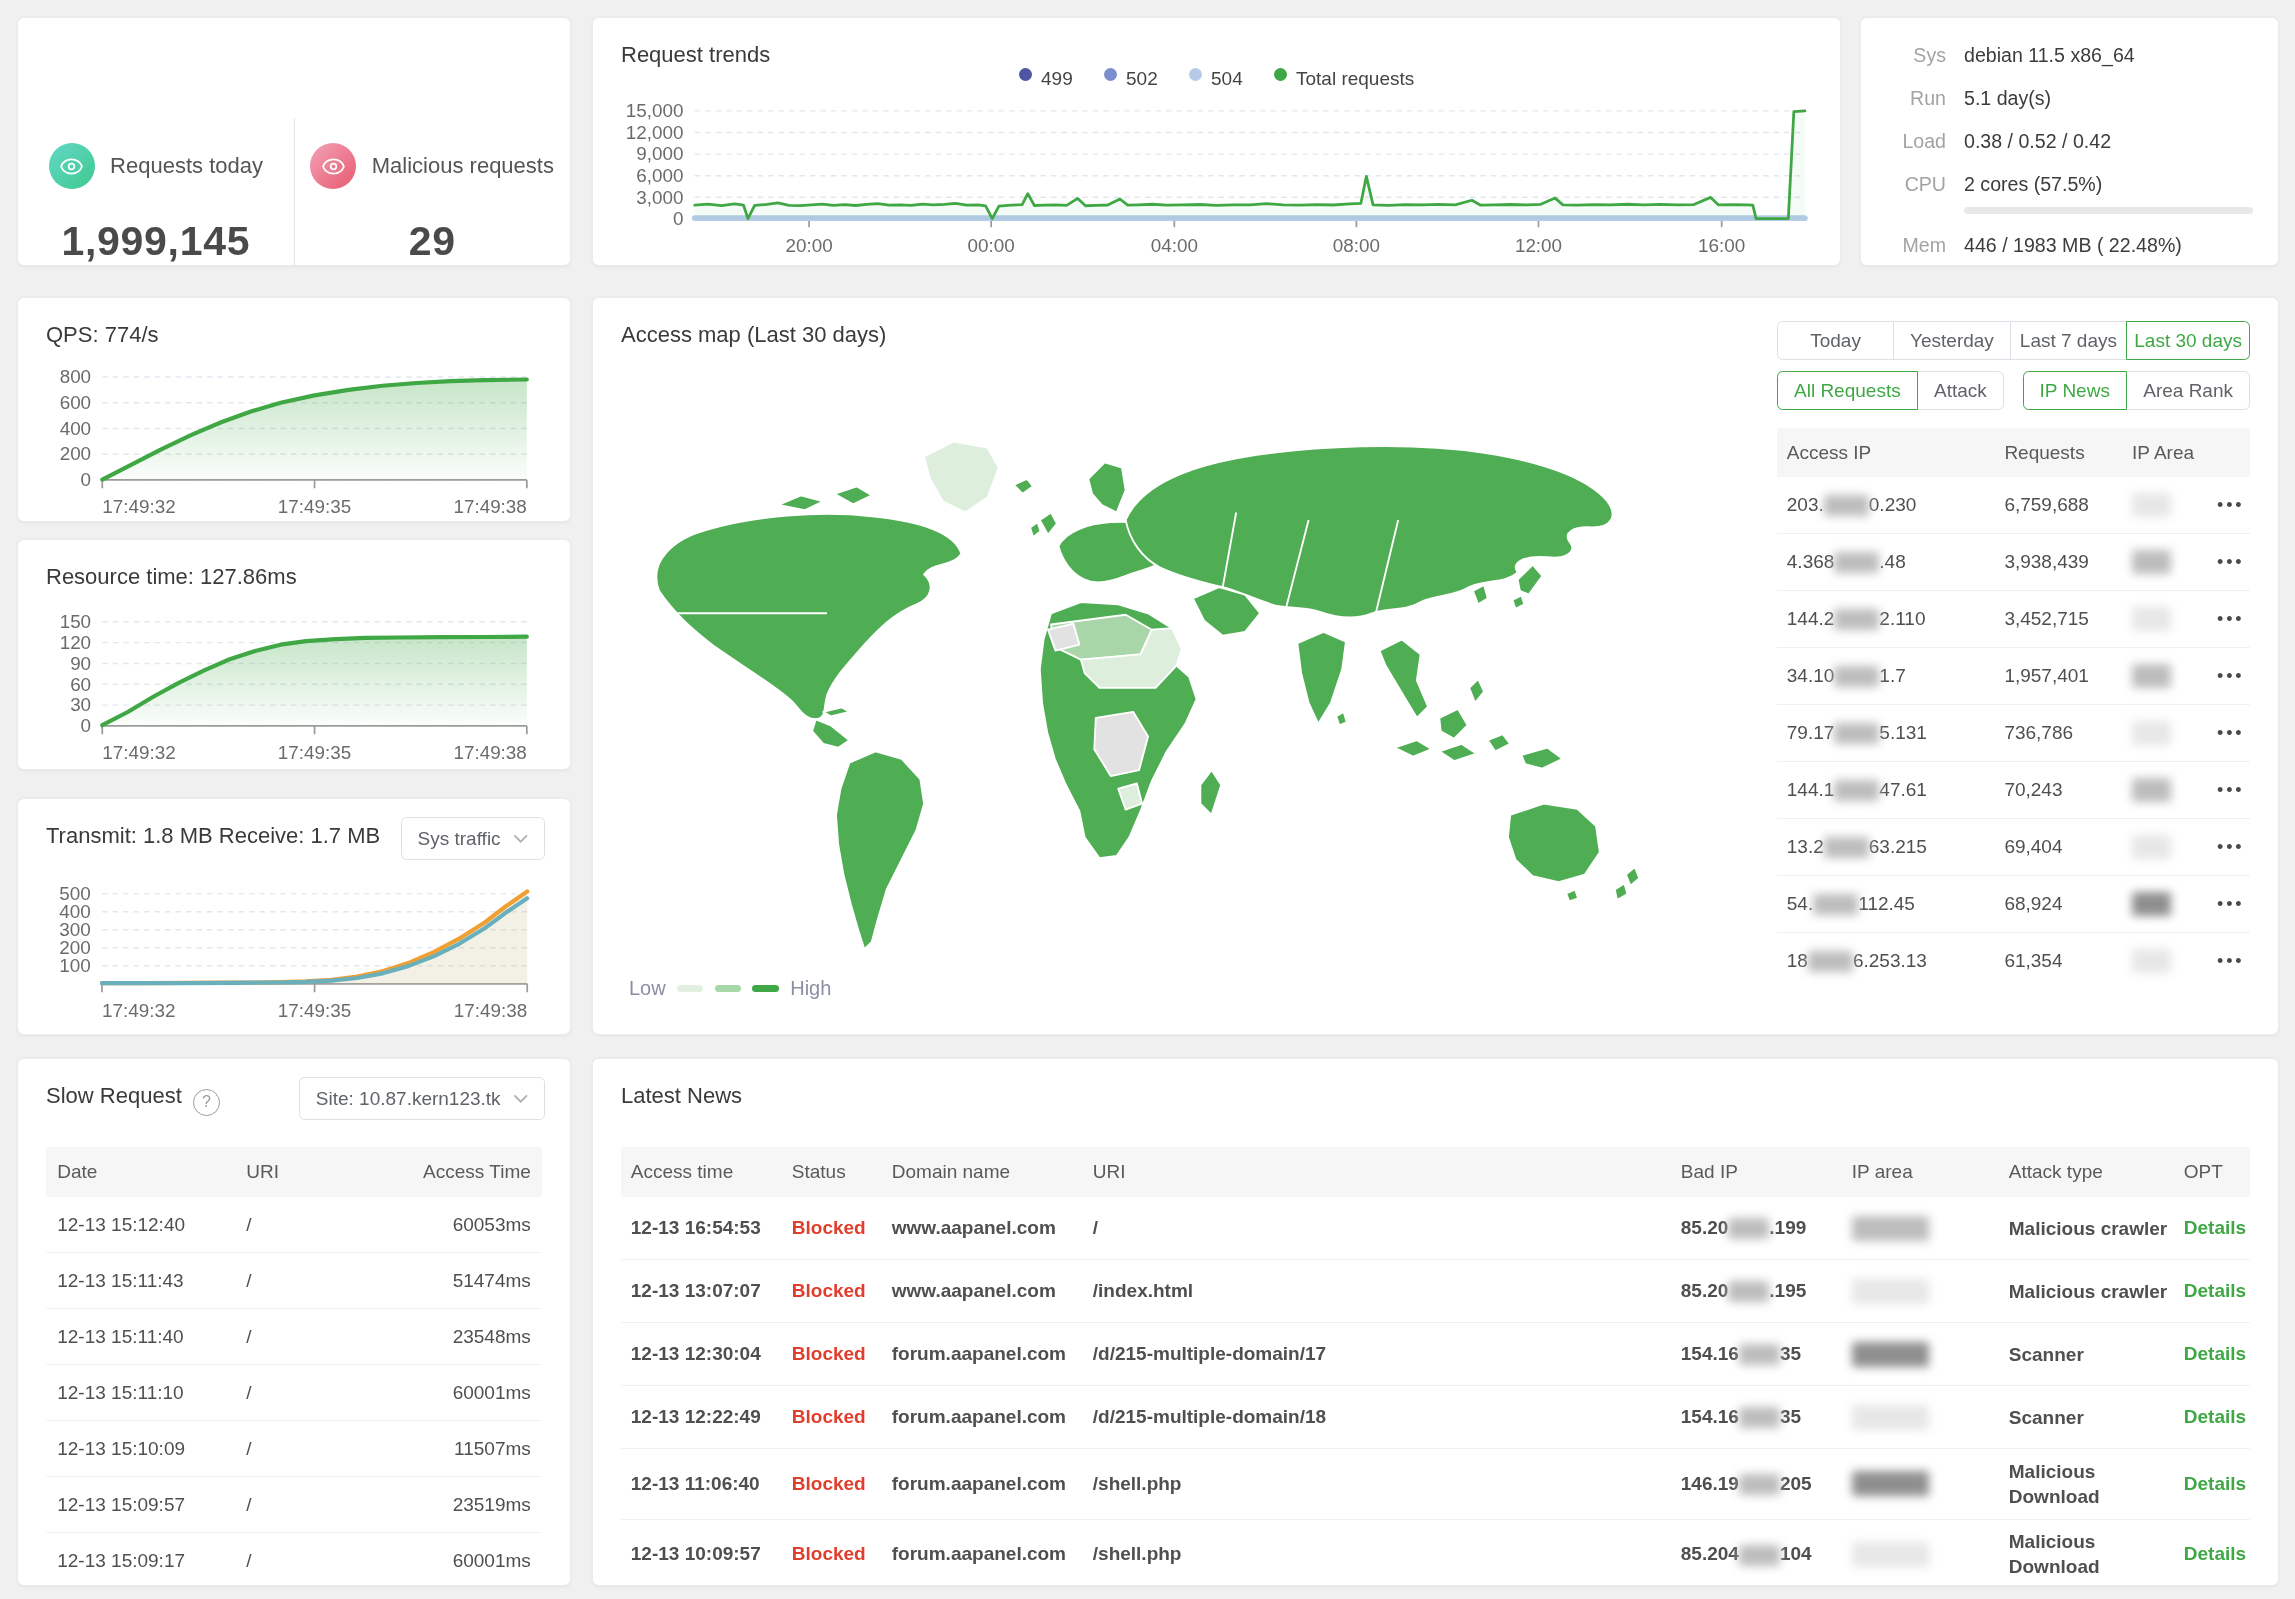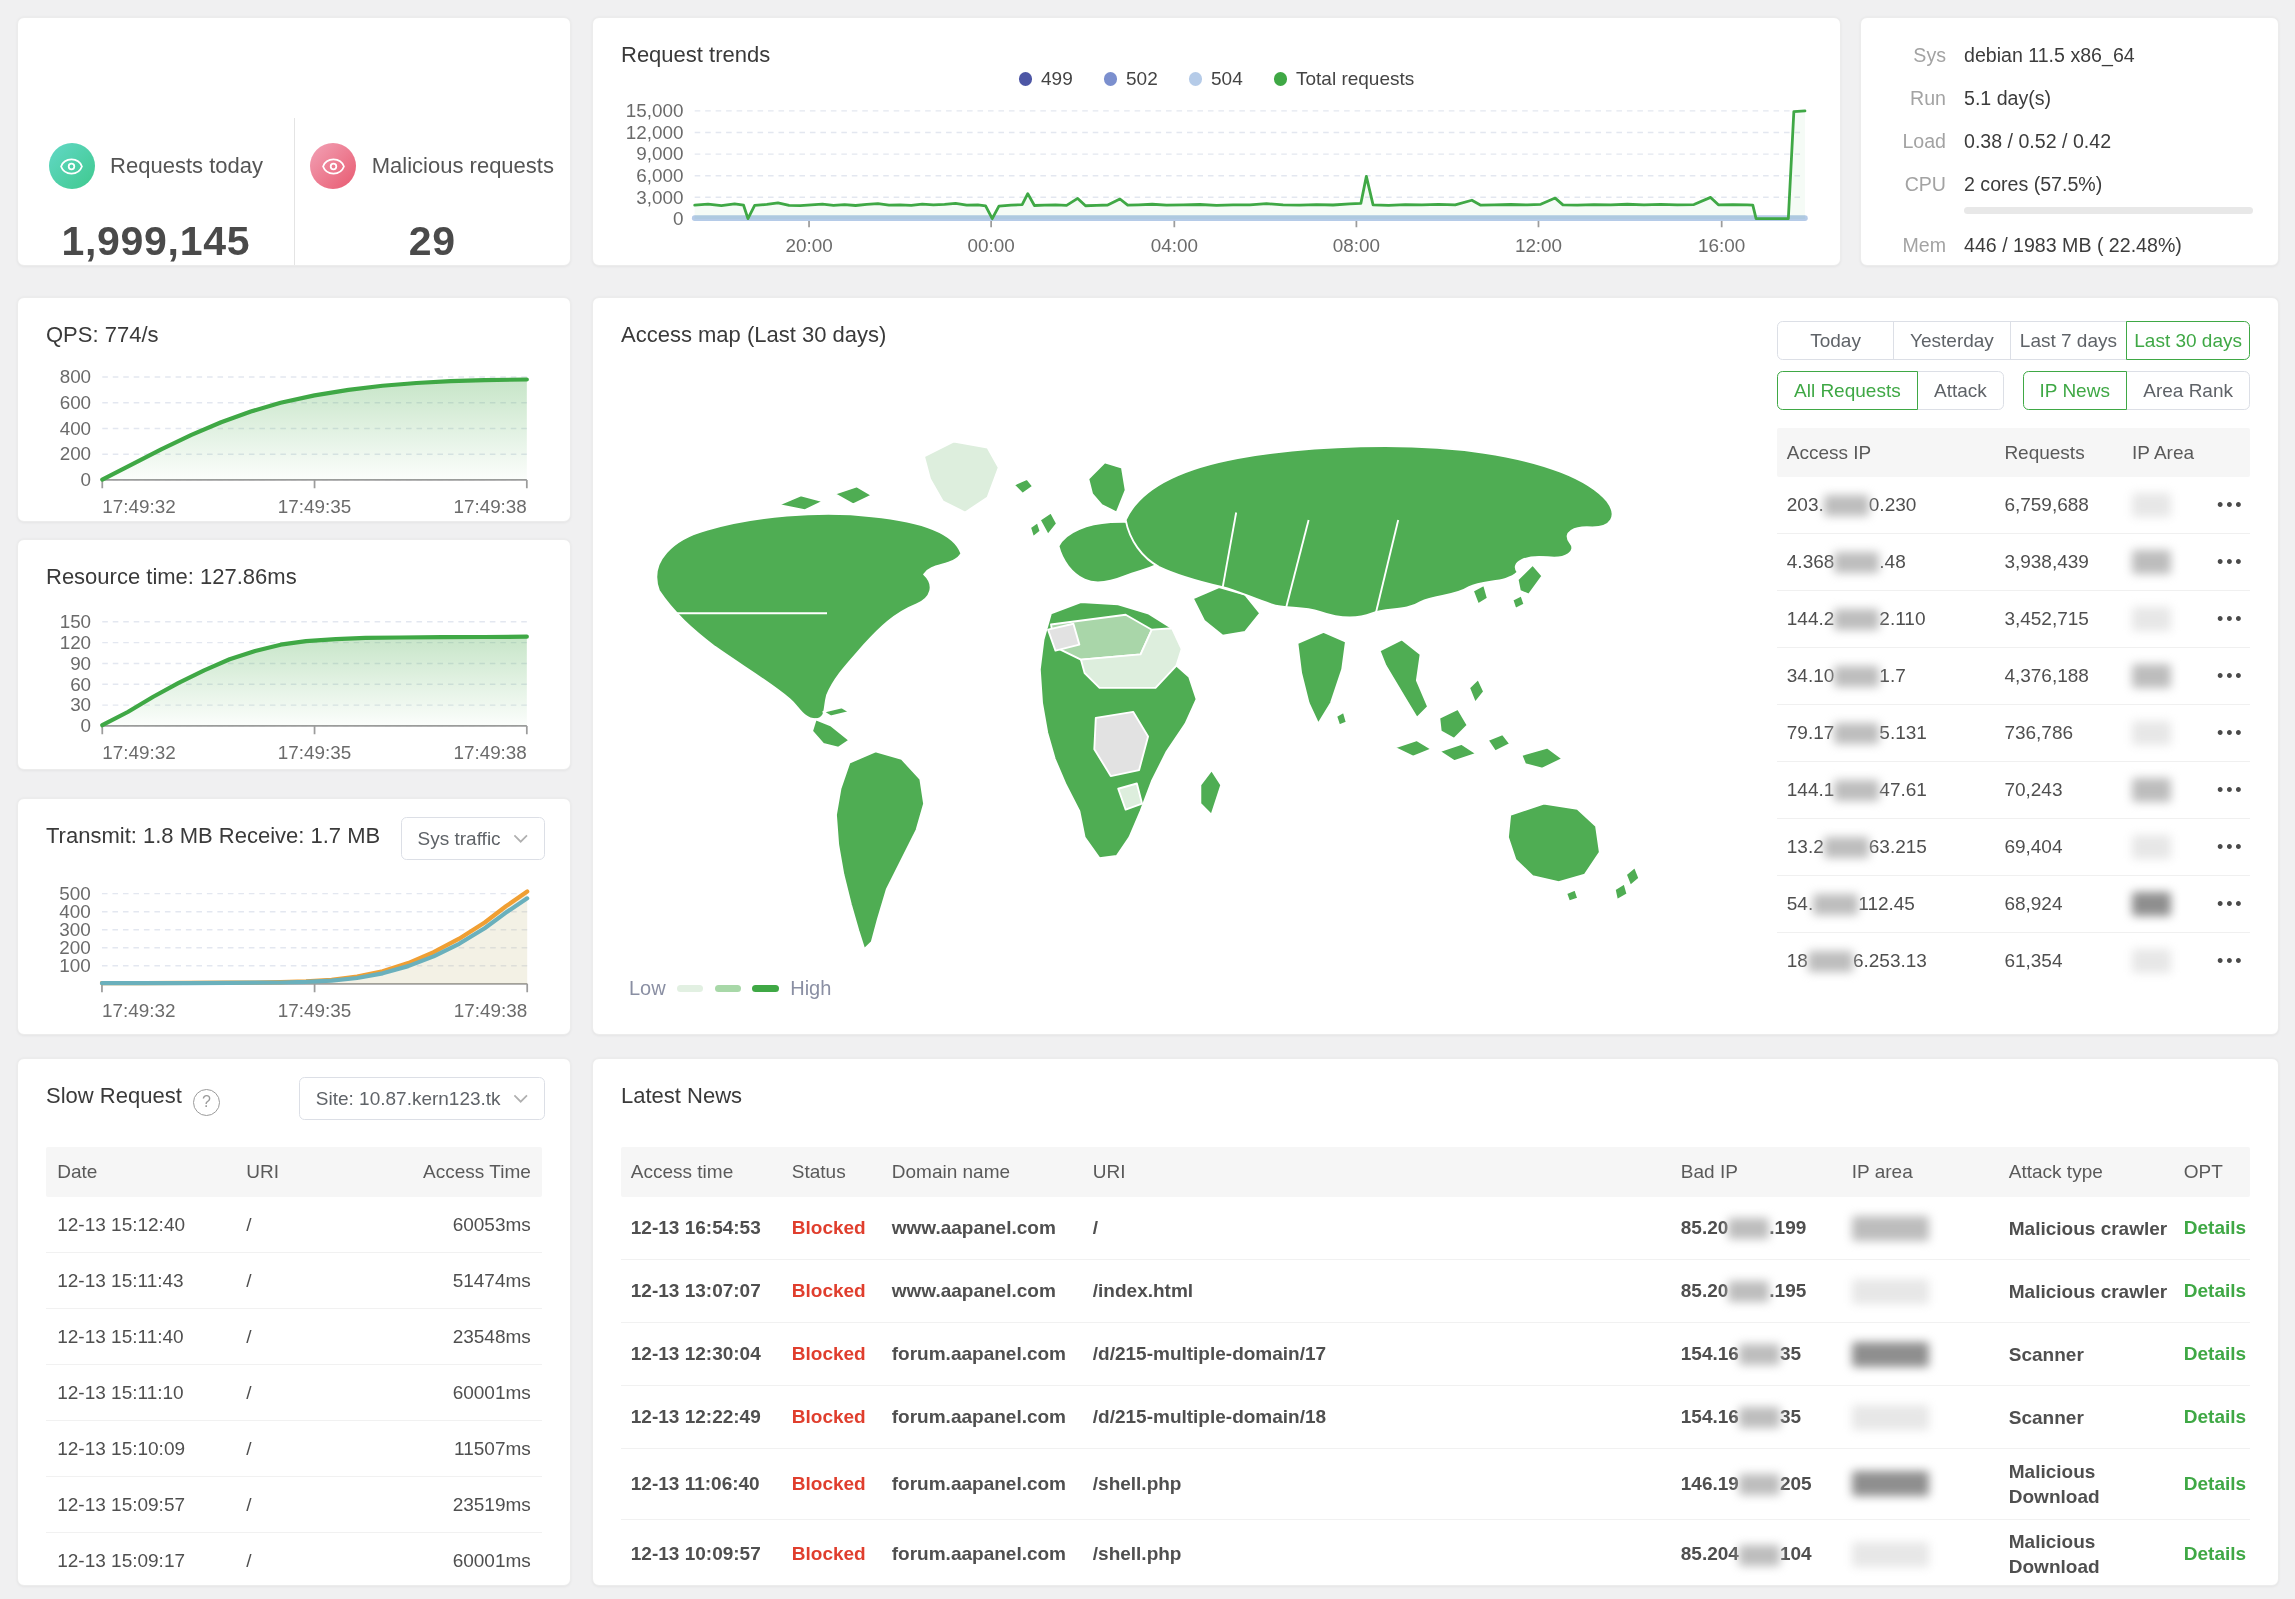--- a/index.html
+++ b/index.html
@@ -13,21 +13,21 @@
   .stat-top{display:flex;align-items:center;gap:15.4px;}
   .icon-circle{width:46px;height:46px;border-radius:50%;display:flex;align-items:center;justify-content:center;flex:0 0 46px;}
   .icon-teal{background:linear-gradient(135deg,#62d8c6,#3fc98e);}
   .icon-pink{background:linear-gradient(135deg,#f2a2b6,#e85a70);}
   .stat-label{font-size:22px;color:#555;}
   .stat-value{font-size:41px;color:#4a4a4a;font-weight:bold;letter-spacing:0.7px;}
   .stat-divider{width:0.7px;height:147px;background:#e4e4e4;}
 
   
   .trend-legend{position:absolute;left:0;right:0;top:50px;display:flex;justify-content:center;gap:31px;}
-  .legend-item{display:flex;align-items:center;gap:9px;font-size:19px;color:#444;}
+  .legend-item{display:flex;align-items:flex-start;gap:9px;font-size:19px;color:#444;}
   .legend-dot{width:13.3px;height:13.3px;border-radius:50%;}
 
   
   .sys-rows{position:absolute;left:25px;right:25px;top:25px;display:flex;flex-direction:column;gap:19px;}
   .sys-row{display:flex;gap:18px;font-size:19.6px;line-height:24px;}
   .sys-label{width:60px;text-align:right;color:#a3a3a3;flex:0 0 60px;}
   .sys-val-wrap{flex:1;}
   .sys-value{color:#3c3c3c;}
   .bar-track{margin-top:11.2px;height:7px;background:#e8e8e8;border-radius:3.5px;overflow:hidden;}
   .bar-fill{height:100%;background:#3fa845;border-radius:3.5px;}
@@ -440,21 +440,21 @@
      <div class="more-dots">•••</div>
    </div>
           <div class="ip-row">
      <div><span>144.2</span><span class="rblur b-gray" style="width:45px"></span><span>2.110</span></div>
      <div>3,452,715</div>
      <div><span class="rblur b-faint" style="width:39px;height:24px"></span></div>
      <div class="more-dots">•••</div>
    </div>
           <div class="ip-row">
      <div><span>34.10</span><span class="rblur b-gray" style="width:45px"></span><span>1.7</span></div>
-     <div>4,376,188</div>
+     <div>1,957,401</div>
      <div><span class="rblur b-gray" style="width:39px;height:24px"></span></div>
      <div class="more-dots">•••</div>
    </div>
           <div class="ip-row">
      <div><span>79.17</span><span class="rblur b-gray" style="width:45px"></span><span>5.131</span></div>
      <div>736,786</div>
      <div><span class="rblur b-faint" style="width:39px;height:24px"></span></div>
      <div class="more-dots">•••</div>
    </div>
           <div class="ip-row">

